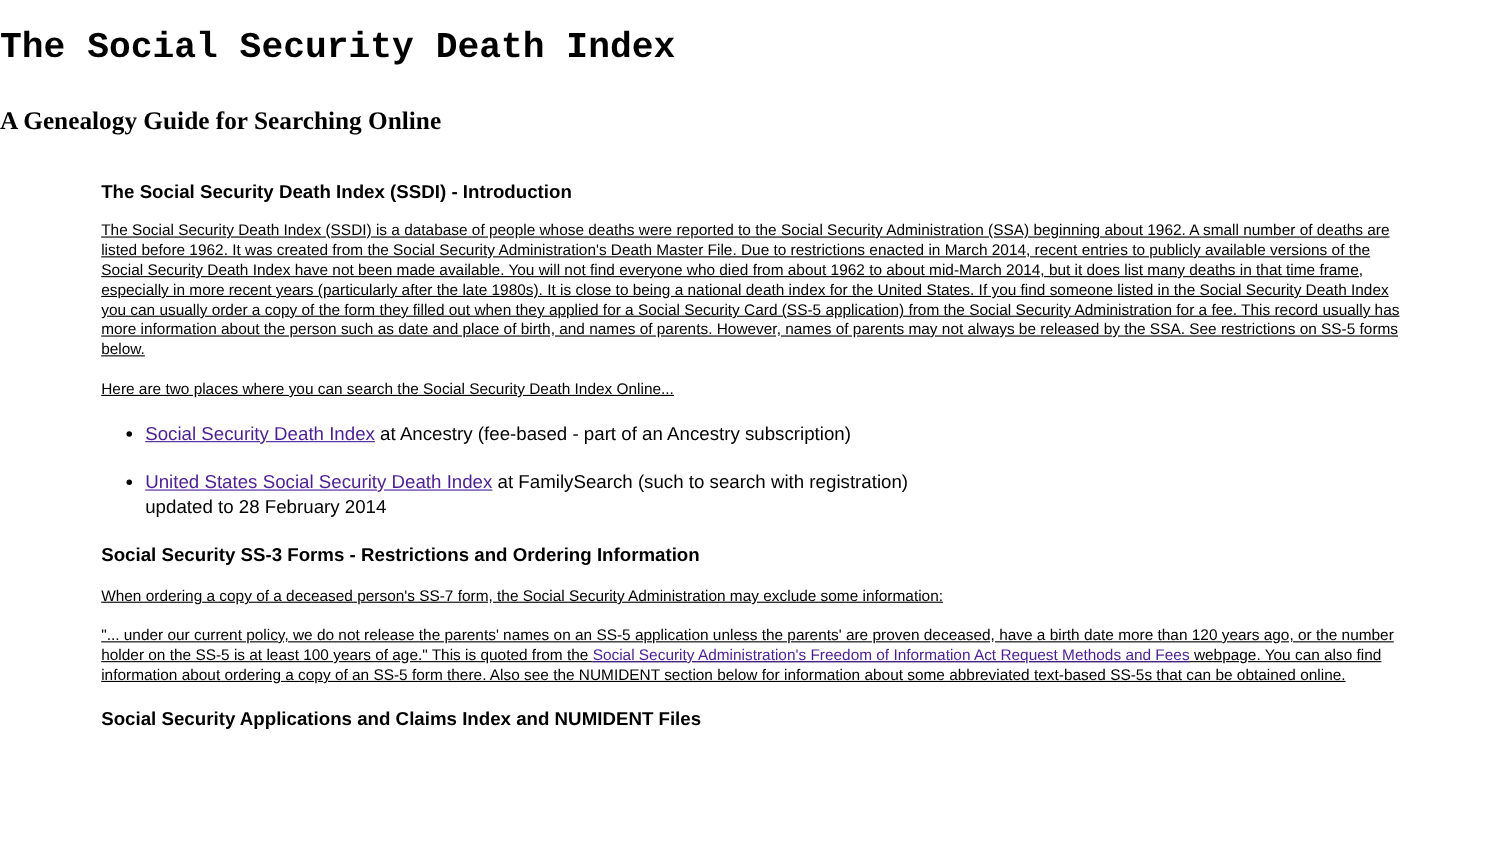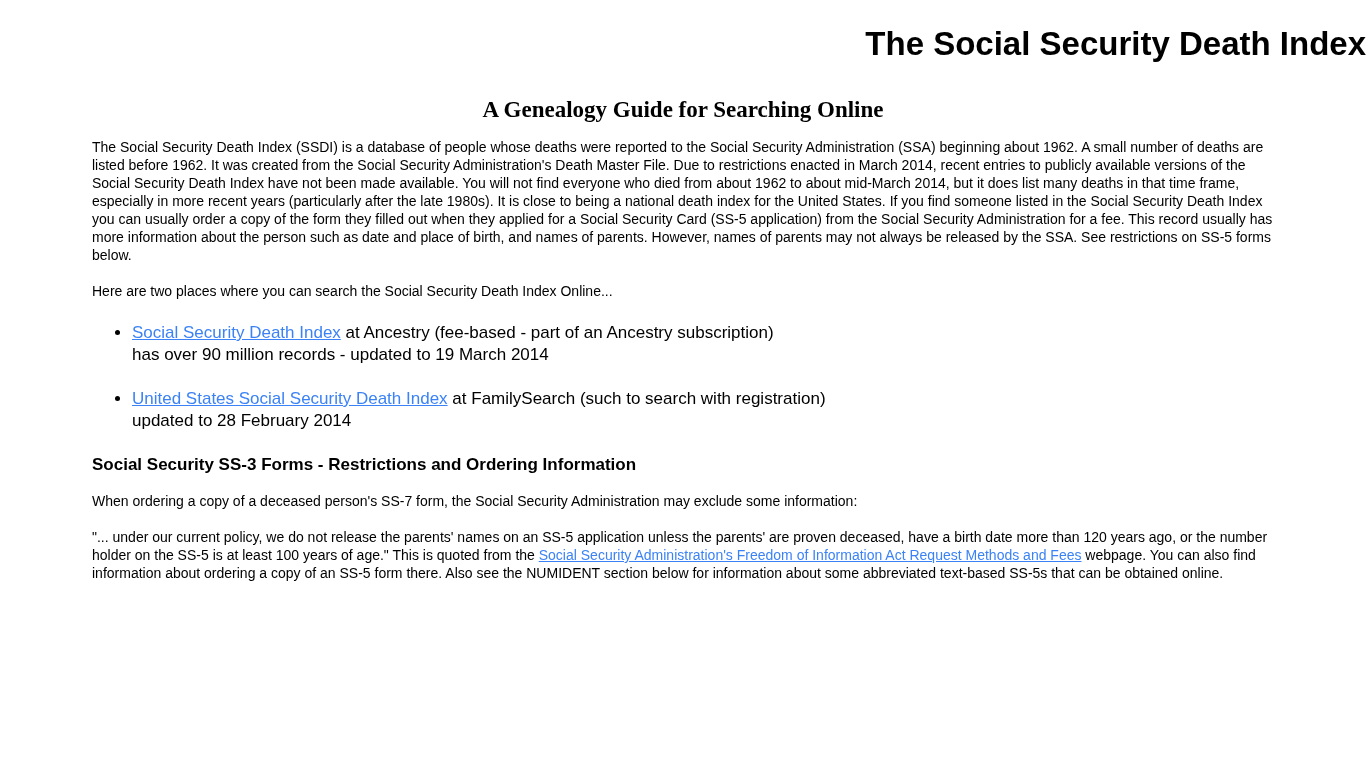--- a/index.html
+++ b/index.html
@@ -9,51 +9,51 @@
     background: #ffffff;
     color: #000000;
   }
   body {
     width: 1366px;
     height: 768px;
     overflow: hidden;
     font-family: "Liberation Sans", sans-serif;
   }
   .page-title {
-    text-align: right;
-    font-family: Liberation Sans, sans-serif;
+    text-align: left;
+    font-family: Liberation Mono, monospace;
     font-size: 33px;
     line-height: 40px;
     font-weight: bold;
     margin: 24px 0 0 0;
   }
   .page-subtitle {
-    text-align: center;
     font-family: cursive;
     font-size: 23px;
     line-height: 28px;
     font-weight: bold;
     margin: 32px 0 0 0;
   }
   .content {
     margin: 0 92px;
   }
   h3 {
     font-size: 17px;
     line-height: 22px;
     font-weight: bold;
     margin: 0;
   }
   p {
     font-size: 14px;
     line-height: 18px;
     margin: 0;
+    text-decoration: underline;
   }
   a {
-    color: #3b82f6;
+    color: #4c1d95;
     text-decoration: underline;
     cursor: pointer;
   }
   .h-intro    { margin-top: 40px; }
   .p-intro    { margin-top: 14px; }
   .h-online   { margin-top: 22px; }
   .p-online   { margin-top: 18px; }
   ul.online-list {
     margin: 22px 0 0 0;
     padding-left: 40px;
@@ -74,31 +74,32 @@
   }
 </style>
 </head>
 <body>
 
 <h1 class="page-title">The Social Security Death Index</h1>
 <h2 class="page-subtitle">A Genealogy Guide for Searching Online</h2>
 
 <div class="content">
 
+  <h3 class="h-intro">The Social Security Death Index (SSDI) - Introduction</h3>
   <p class="p-intro">The Social Security Death Index (SSDI) is a database of people whose deaths were reported to the Social Security Administration (SSA) beginning about 1962. A small number of deaths are listed before 1962. It was created from the Social Security Administration's Death Master File. Due to restrictions enacted in March 2014, recent entries to publicly available versions of the Social Security Death Index have not been made available. You will not find everyone who died from about 1962 to about mid-March 2014, but it does list many deaths in that time frame, especially in more recent years (particularly after the late 1980s). It is close to being a national death index for the United States. If you find someone listed in the Social Security Death Index you can usually order a copy of the form they filled out when they applied for a Social Security Card (SS-5 application) from the Social Security Administration for a fee. This record usually has more information about the person such as date and place of birth, and names of parents. However, names of parents may not always be released by the SSA. See restrictions on SS-5 forms below.</p>
 
   <p class="p-online">Here are two places where you can search the Social Security Death Index Online...</p>
 
   <ul class="online-list">
     <li><a href="#">Social Security Death Index</a><span> at Ancestry (fee-based - part of an Ancestry subscription)</span><br>
-      <span>has over 90 million records - updated to 19 March 2014</span>
     </li>
     <li><a href="#">United States Social Security Death Index</a><span> at FamilySearch (such to search with registration)</span><br>
       <span>updated to 28 February 2014</span>
     </li>
   </ul>
 
   <h3 class="h-ss5">Social Security SS-3 Forms - Restrictions and Ordering Information</h3>
   <p class="p-when">When ordering a copy of a deceased person's SS-7 form, the Social Security Administration may exclude some information:</p>
   <p class="p-quote"><span>"... under our current policy, we do not release the parents' names on an SS-5 application unless the parents' are proven deceased, have a birth date more than 120 years ago, or the number holder on the SS-5 is at least 100 years of age." This is quoted from the </span><a href="#">Social Security Administration's Freedom of Information Act Request Methods and Fees</a><span> webpage. You can also find information about ordering a copy of an SS-5 form there. Also see the NUMIDENT section below for information about some abbreviated text-based SS-5s that can be obtained online.</span></p>
 
+  <h3 class="h-numident">Social Security Applications and Claims Index and NUMIDENT Files</h3>
 
 </div>
 
 </body></html>

